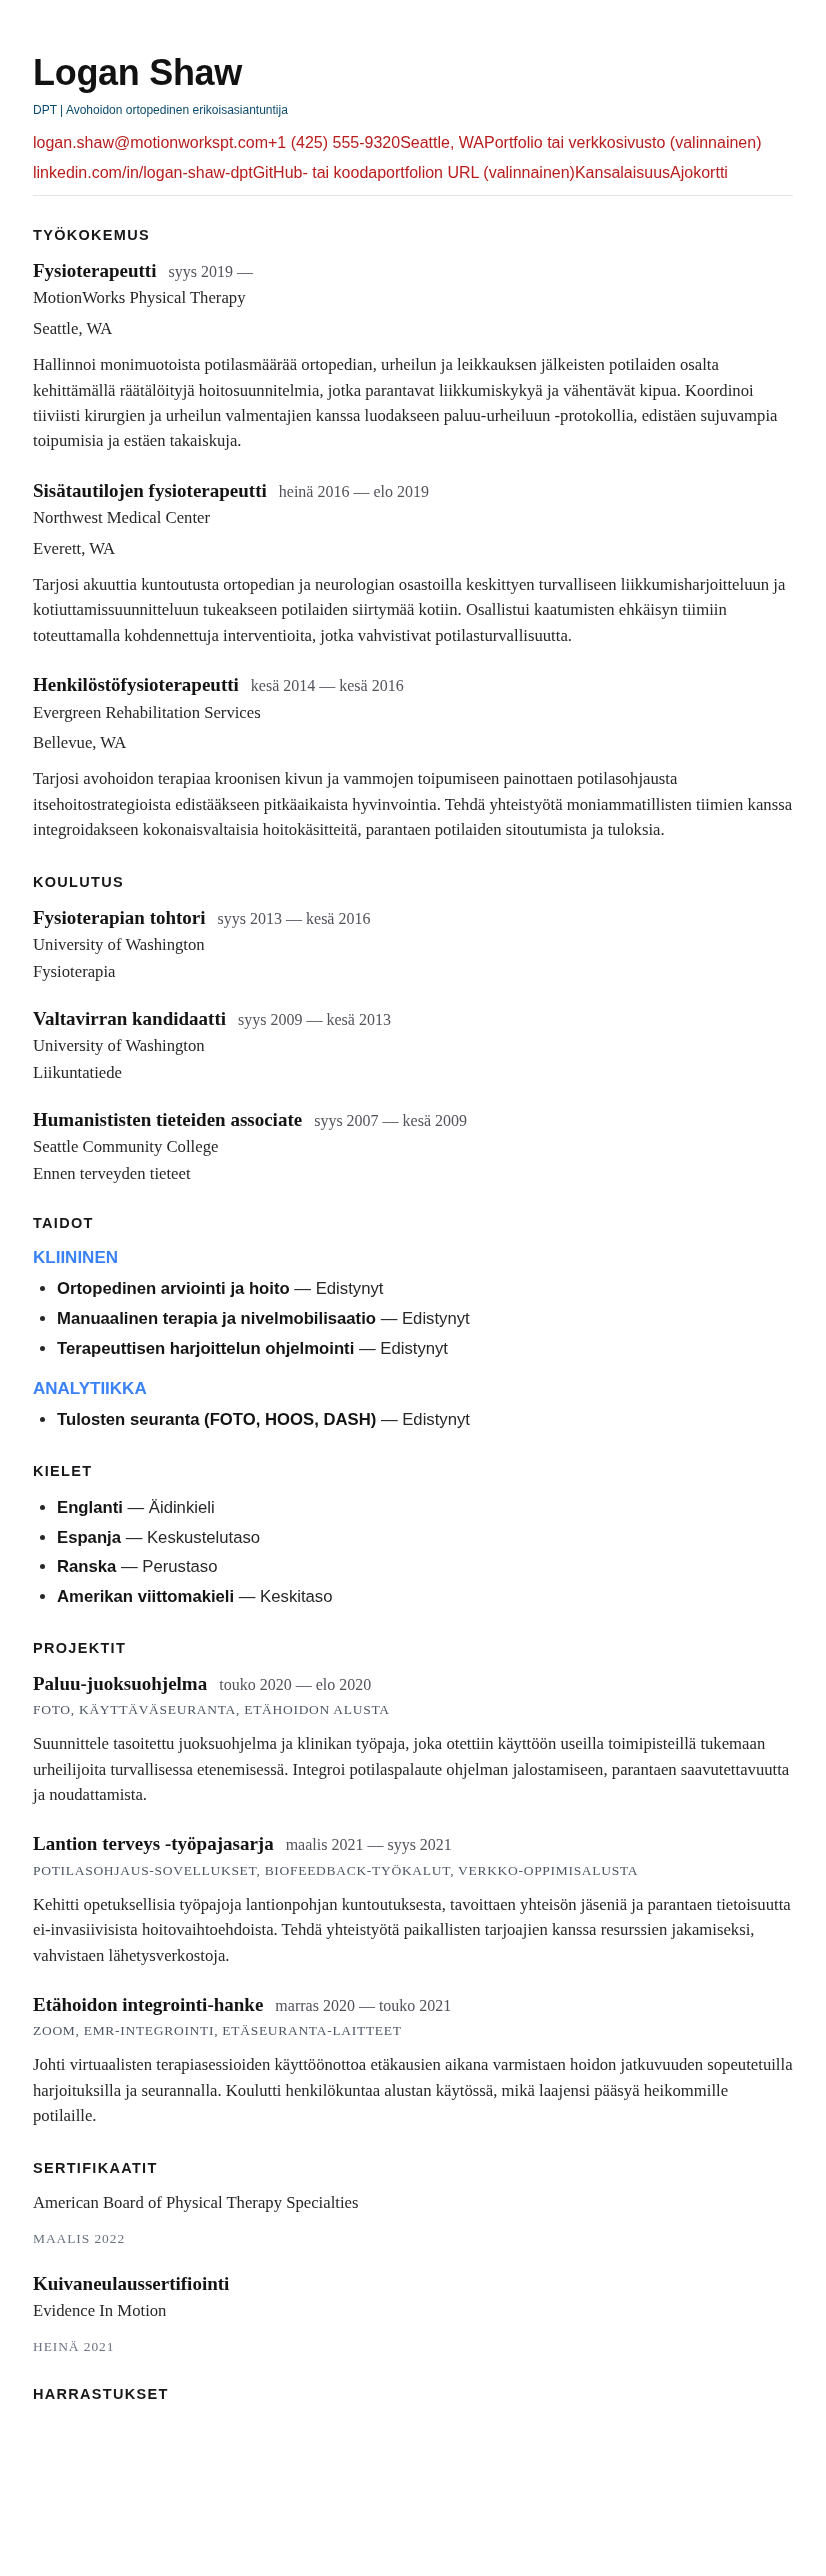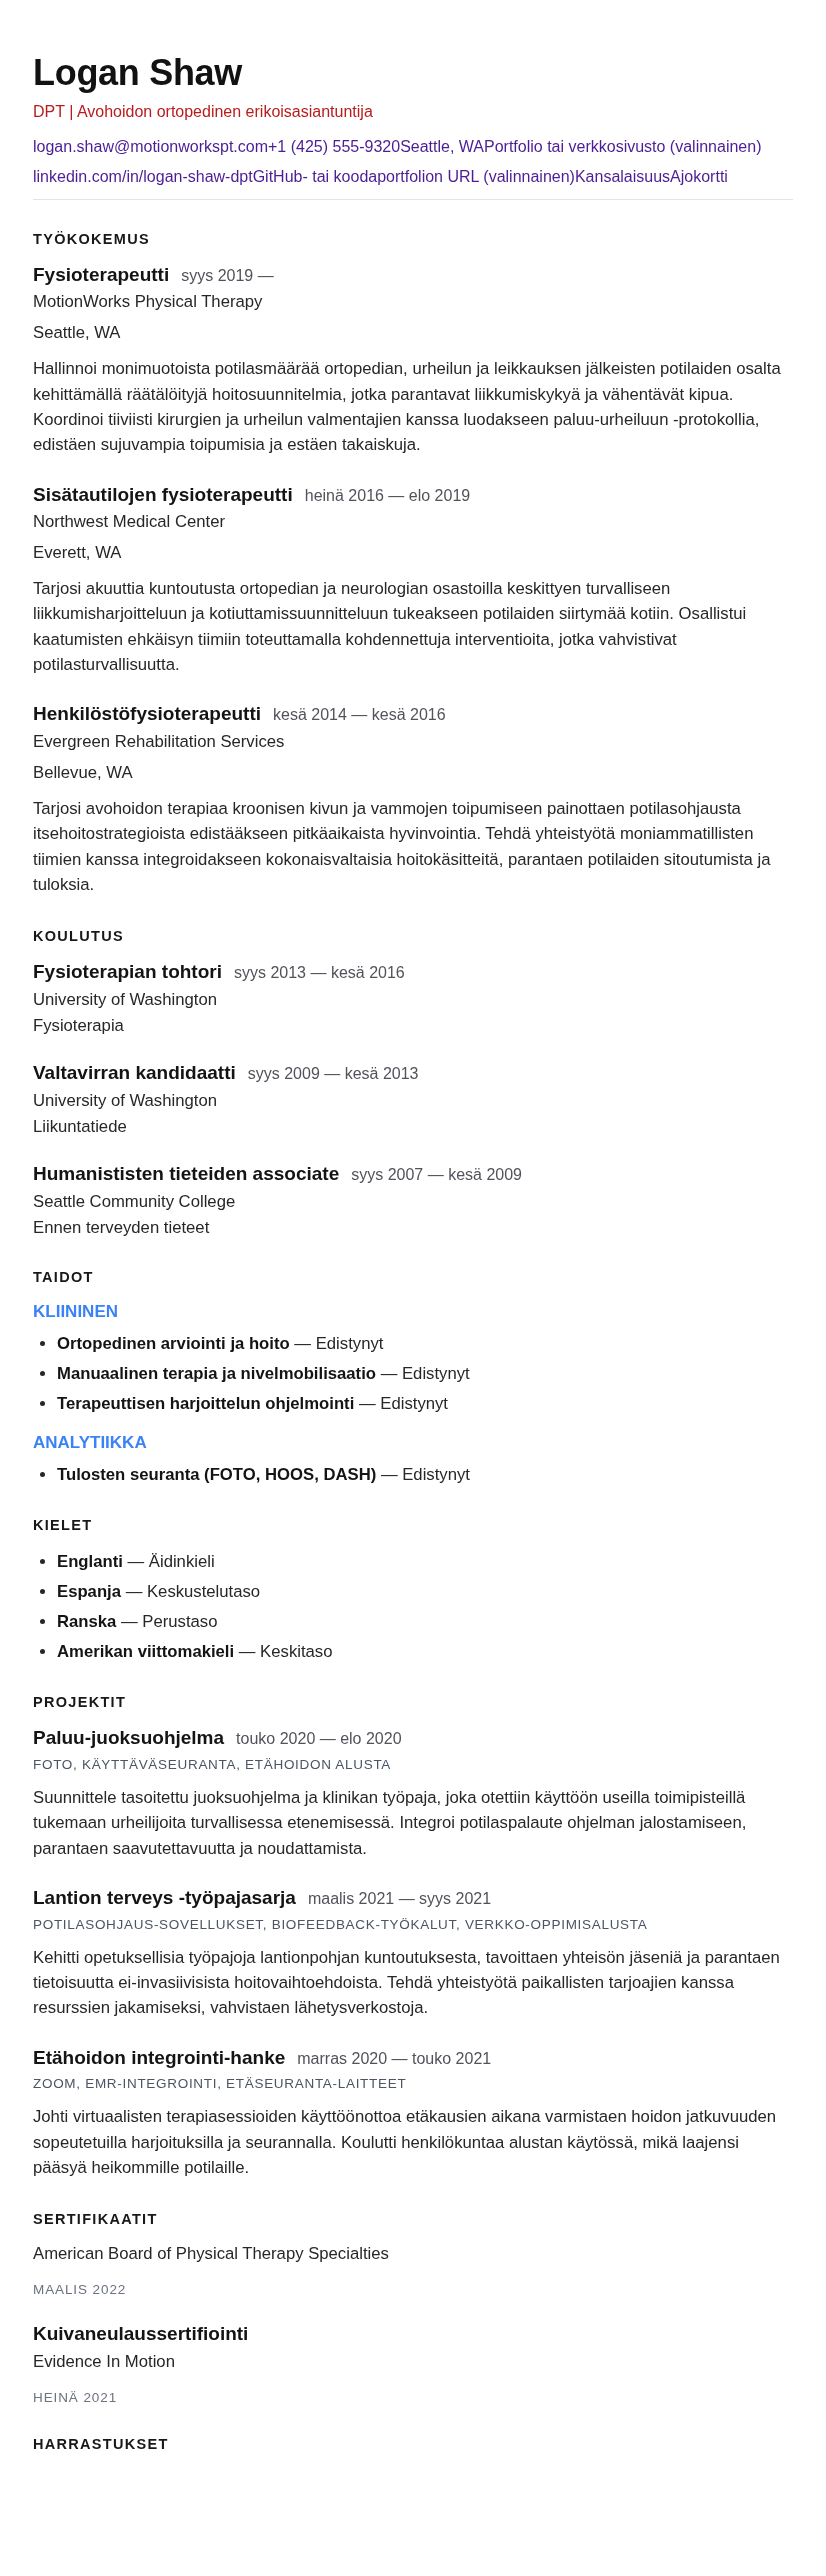--- a/index.html
+++ b/index.html
@@ -22,28 +22,28 @@
   
   .name {
     margin: 0;
     font-size: 36px;
     font-weight: 700;
     letter-spacing: -0.3px;
     color: #121212;
   }
   .subtitle {
     margin-top: 8.6px;
-    font-size: 16px;
+    font-size: 12px;
     font-weight: 400;
-    color: #b91c1c;
+    color: #0c4a6e;
   }
   .contact {
     margin-top: 18.3px;
     font-size: 16px;
-    color: #4c1d95;
+    color: #b91c1c;
   }
   .contact-line { line-height: 1.0; margin-bottom: 14px; }
   .contact-line span { white-space: pre-wrap; }
   .divider {
     border: none;
     border-top: 1.1px solid #e4e4e7;
     margin: 4.3px 0 0 0;
   }
 
   
@@ -57,21 +57,21 @@
   }
 
   .profile-text, .entry-desc {
     margin: 0;
     font-size: 16.7px;
     line-height: 1.52;
     color: #27272a;
   }
 
   
-  .entry { margin-bottom: 26px; }
+  .entry { margin-bottom: 26px; font-family: Liberation Serif, serif; }
   .entry:last-child { margin-bottom: 0; }
   .entry-head { display: flex; align-items: baseline; gap: 12px; }
   .entry-title {
     margin: 0;
     font-size: 19px;
     font-weight: 700;
     color: #141414;
   }
   .entry-dates {
     font-size: 16px;

